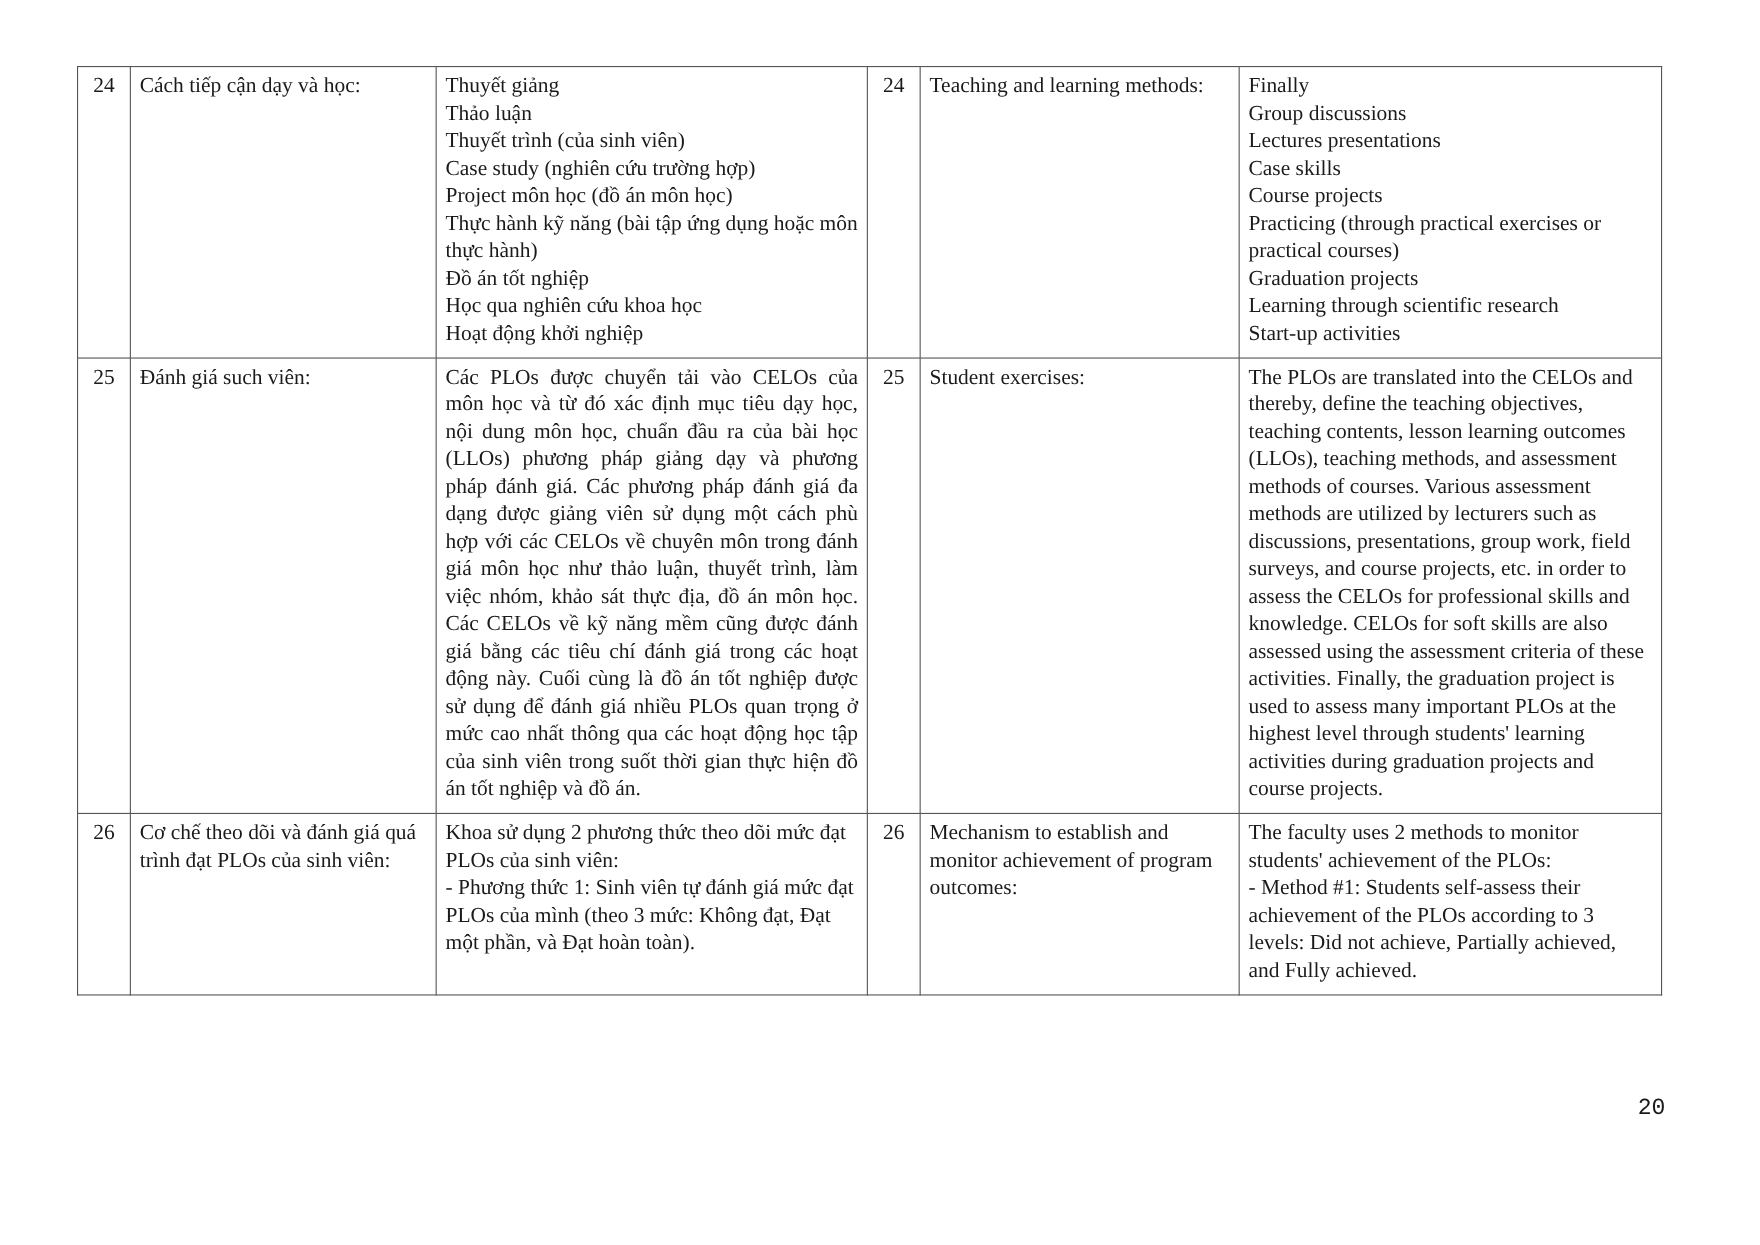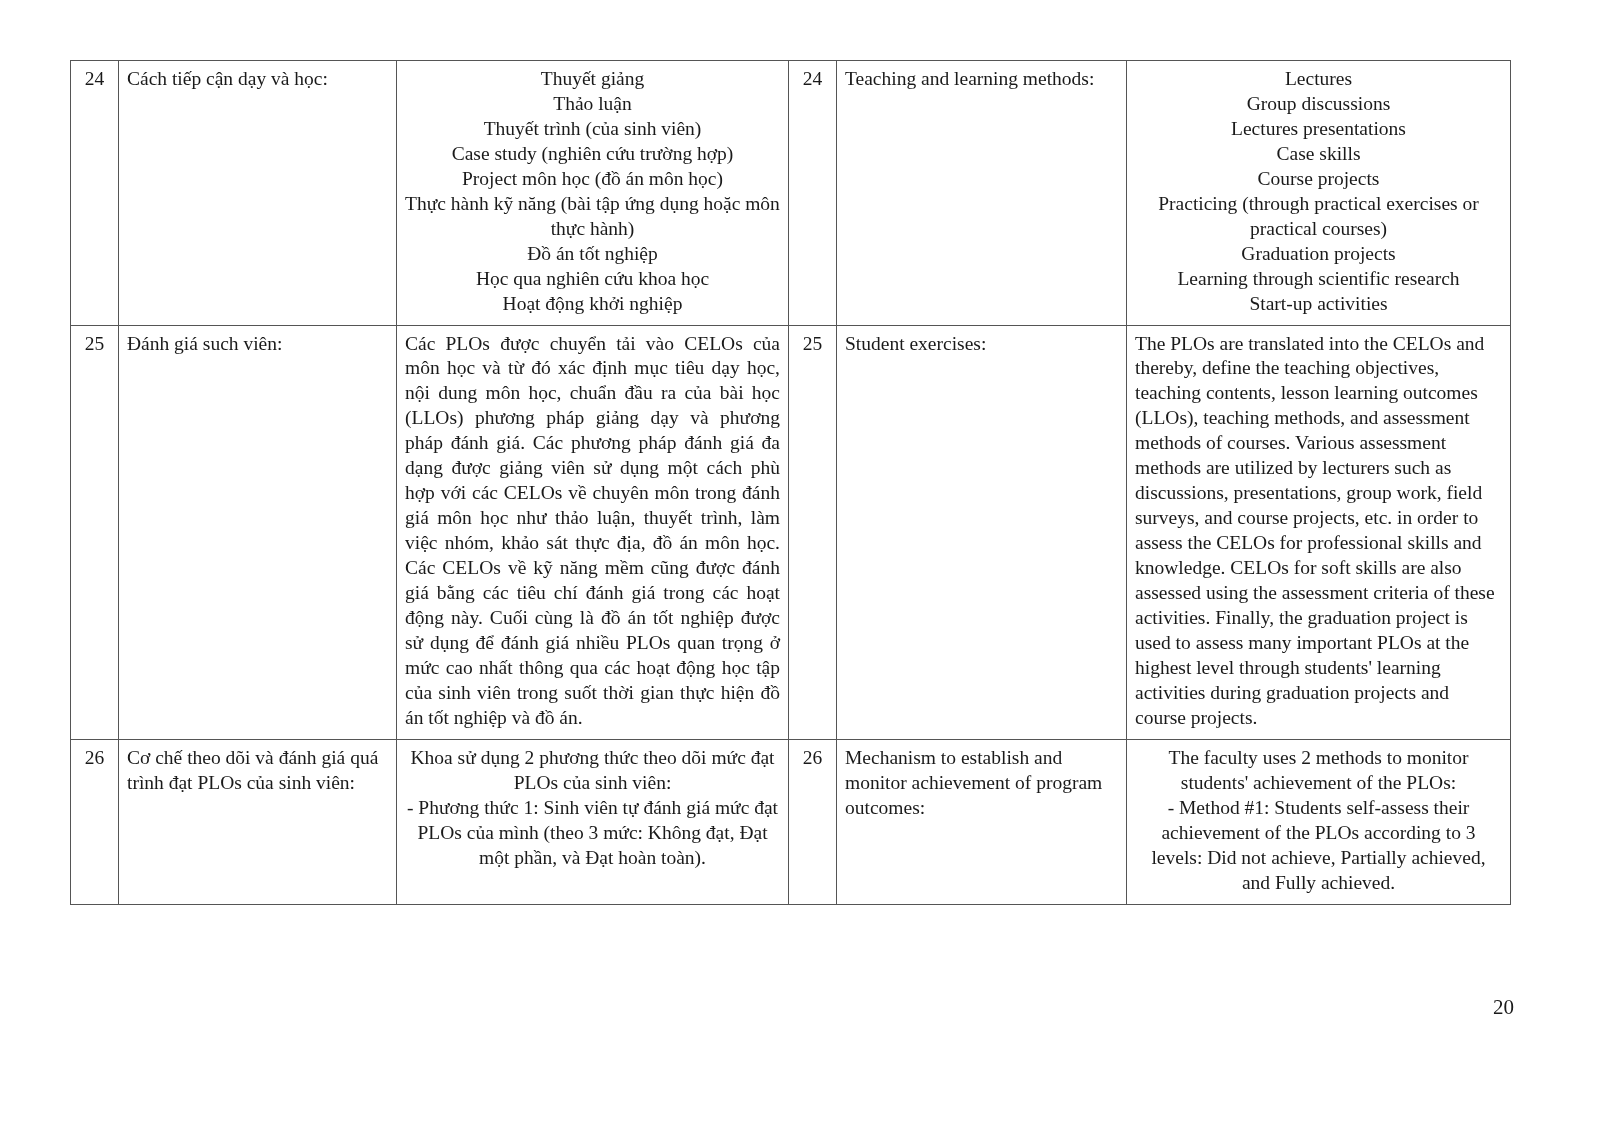--- a/index.html
+++ b/index.html
@@ -41,27 +41,27 @@
   col.c-num2 { width: 48px; }
   col.c-en-label { width: 290px; }
   col.c-en-text { width: 384px; }
 
   td.num {
     text-align: center;
     padding-left: 2px;
     padding-right: 2px;
   }
   .justify { text-align: justify; }
-  .line { display: block; text-align: center; }
+  .line { display: block; }
   .pagenum {
     position: absolute;
     right: 86px;
     bottom: 112px;
     font-size: 21px;
-    font-family: Liberation Serif, serif;
+    font-family: Liberation Mono, monospace;
   }
 </style>
 </head>
 <body>
 
 <div class="page">
 
   <table class="doc-table">
     <colgroup>
       <col class="c-num">
@@ -83,21 +83,21 @@
           <span class="line">Case study (nghiên cứu trường hợp)</span>
           <span class="line">Project môn học (đồ án môn học)</span>
           <span class="line">Thực hành kỹ năng (bài tập ứng dụng hoặc môn thực hành)</span>
           <span class="line">Đồ án tốt nghiệp</span>
           <span class="line">Học qua nghiên cứu khoa học</span>
           <span class="line">Hoạt động khởi nghiệp</span>
         </td>
         <td class="num">24</td>
         <td>Teaching and learning methods:</td>
         <td>
-          <span class="line">Lectures</span>
+          <span class="line">Finally</span>
           <span class="line">Group discussions</span>
           <span class="line">Lectures presentations</span>
           <span class="line">Case skills</span>
           <span class="line">Course projects</span>
           <span class="line">Practicing (through practical exercises or practical courses)</span>
           <span class="line">Graduation projects</span>
           <span class="line">Learning through scientific research</span>
           <span class="line">Start-up activities</span>
         </td>
       </tr>

